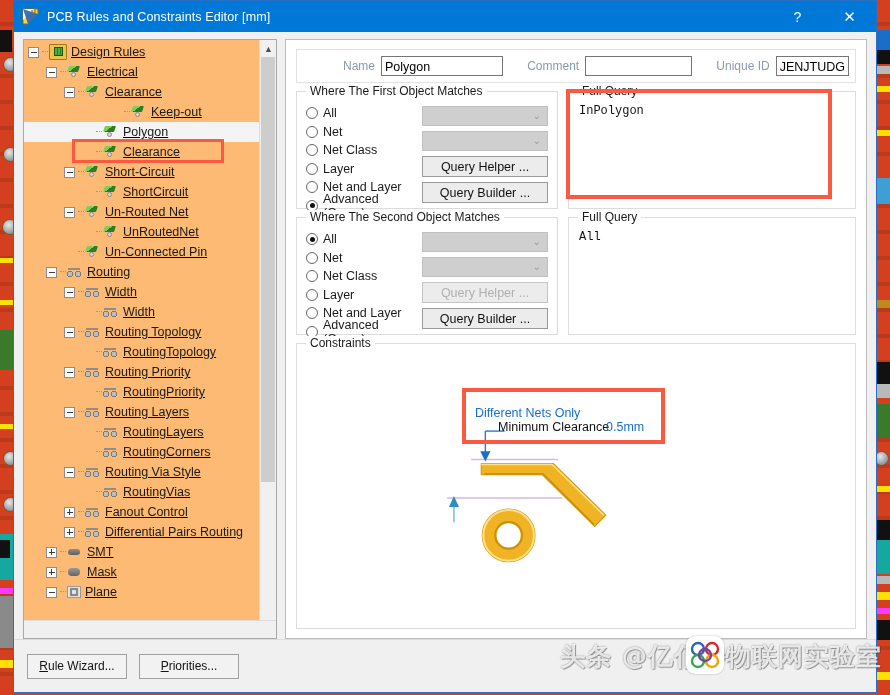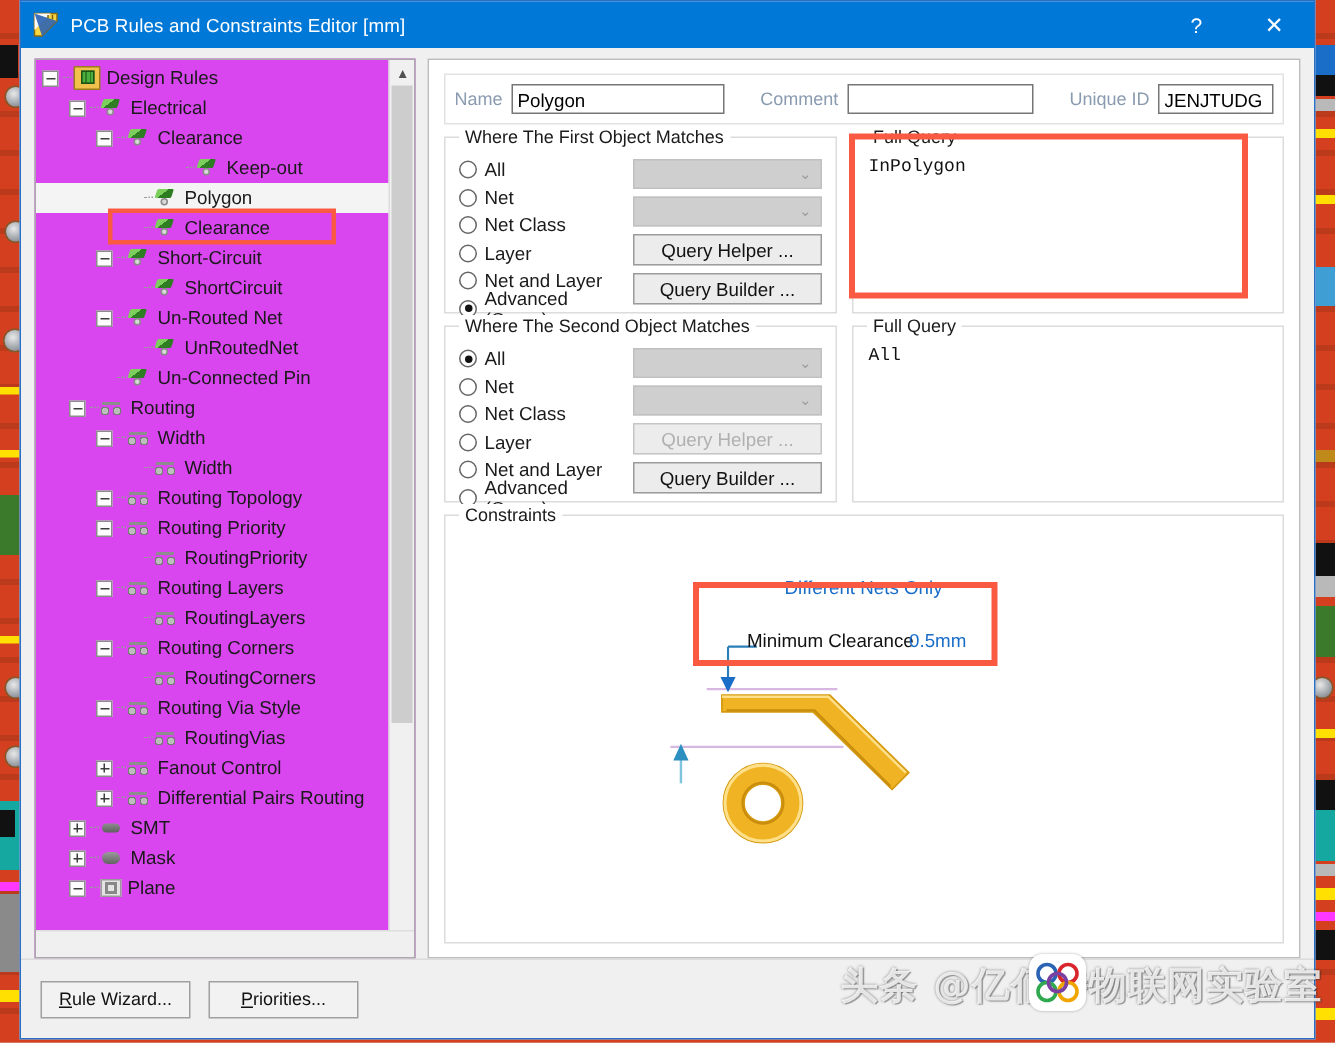--- a/index.html
+++ b/index.html
@@ -71,26 +71,26 @@
     flex: 1; display: flex;
     padding: 7px 9px 0 9px;
     box-sizing: border-box;
     gap: 8px;
     min-height: 0;
   }
 
   
   #tree-panel {
     width: 254px; flex: none;
-    background: #d946ef;
+    background: #fdba74;
     border: 1px solid #a9a9a9;
     box-sizing: border-box;
     position: relative;
     overflow: hidden;
-    display: flex; flex-direction: column;
+    display: flex; flex-direction: column; text-decoration: underline;
   }
   #tree-scroll-area {
     flex: 1;
     position: relative;
     overflow: hidden;
     padding-top: 2px;
   }
   .tnode {
     display: flex; align-items: center;
     height: 20px;
@@ -233,21 +233,21 @@
     min-width: 0;
   }
 
   
   #name-row {
     display: flex; align-items: center;
     border: 1px solid #e2e2e2;
     padding: 6px 6px;
     gap: 6px;
   }
-  .fld-label { font-size: 12px; color: #8a9bb0; white-space: nowrap; }
+  .fld-label { font-size: 12px; color: #8a9bb0; white-space: nowrap; margin-left: 40px; }
   .txtbox {
     border: 1px solid #767676;
     background: #ffffff;
     height: 20px; line-height: 20px;
     font-size: 12.5px; color: #000;
     padding: 0 3px;
     box-sizing: border-box;
   }
   #name-input { width: 160px; }
   #comment-input { width: 140px; }
@@ -338,21 +338,21 @@
     width: 203px; height: 56px;
     border: 4px solid #fa5a42;
     box-sizing: border-box;
     pointer-events: none;
   }
   .cons-label {
     position: absolute;
     font-size: 12.5px;
     white-space: nowrap;
   }
-  #lbl-diff { left: 178px; top: 41px; color: #1b6ec8; margin-left: 48px; }
+  #lbl-diff { left: 178px; top: 62px; color: #1b6ec8; }
   #lbl-minclr { left: 201px; top: 76px; color: #111; }
   #lbl-val { left: 309px; top: 76px; color: #1b6ec8; }
 
   
   #footer {
     height: 52px; flex: none;
     display: flex; align-items: center;
     padding: 0 13px;
     gap: 12px;
     border-top: 1px solid #dcdcdc;
@@ -544,20 +544,26 @@
               <span class="dots"></span>
               <span class="ticon ic-route"></span>
               <span class="tlabel">Width</span>
             </div>
             <div class="tnode" style="padding-left: 40px;">
               <span class="tw minus"></span>
               <span class="dots"></span>
               <span class="ticon ic-route"></span>
               <span class="tlabel">Routing Topology</span>
             </div>
+            <div class="tnode" style="padding-left: 58px;">
+              <span class="tw none"></span>
+              <span class="dots"></span>
+              <span class="ticon ic-route"></span>
+              <span class="tlabel">RoutingTopology</span>
+            </div>
             <div class="tnode" style="padding-left: 40px;">
               <span class="tw minus"></span>
               <span class="dots"></span>
               <span class="ticon ic-route"></span>
               <span class="tlabel">Routing Priority</span>
             </div>
             <div class="tnode" style="padding-left: 58px;">
               <span class="tw none"></span>
               <span class="dots"></span>
               <span class="ticon ic-route"></span>
@@ -567,26 +573,20 @@
               <span class="tw minus"></span>
               <span class="dots"></span>
               <span class="ticon ic-route"></span>
               <span class="tlabel">Routing Layers</span>
             </div>
             <div class="tnode" style="padding-left: 58px;">
               <span class="tw none"></span>
               <span class="dots"></span>
               <span class="ticon ic-route"></span>
               <span class="tlabel">RoutingLayers</span>
-            </div>
-            <div class="tnode" style="padding-left: 40px;">
-              <span class="tw minus"></span>
-              <span class="dots"></span>
-              <span class="ticon ic-route"></span>
-              <span class="tlabel">Routing Corners</span>
             </div>
             <div class="tnode" style="padding-left: 58px;">
               <span class="tw none"></span>
               <span class="dots"></span>
               <span class="ticon ic-route"></span>
               <span class="tlabel">RoutingCorners</span>
             </div>
             <div class="tnode" style="padding-left: 40px;">
               <span class="tw minus"></span>
               <span class="dots"></span>

